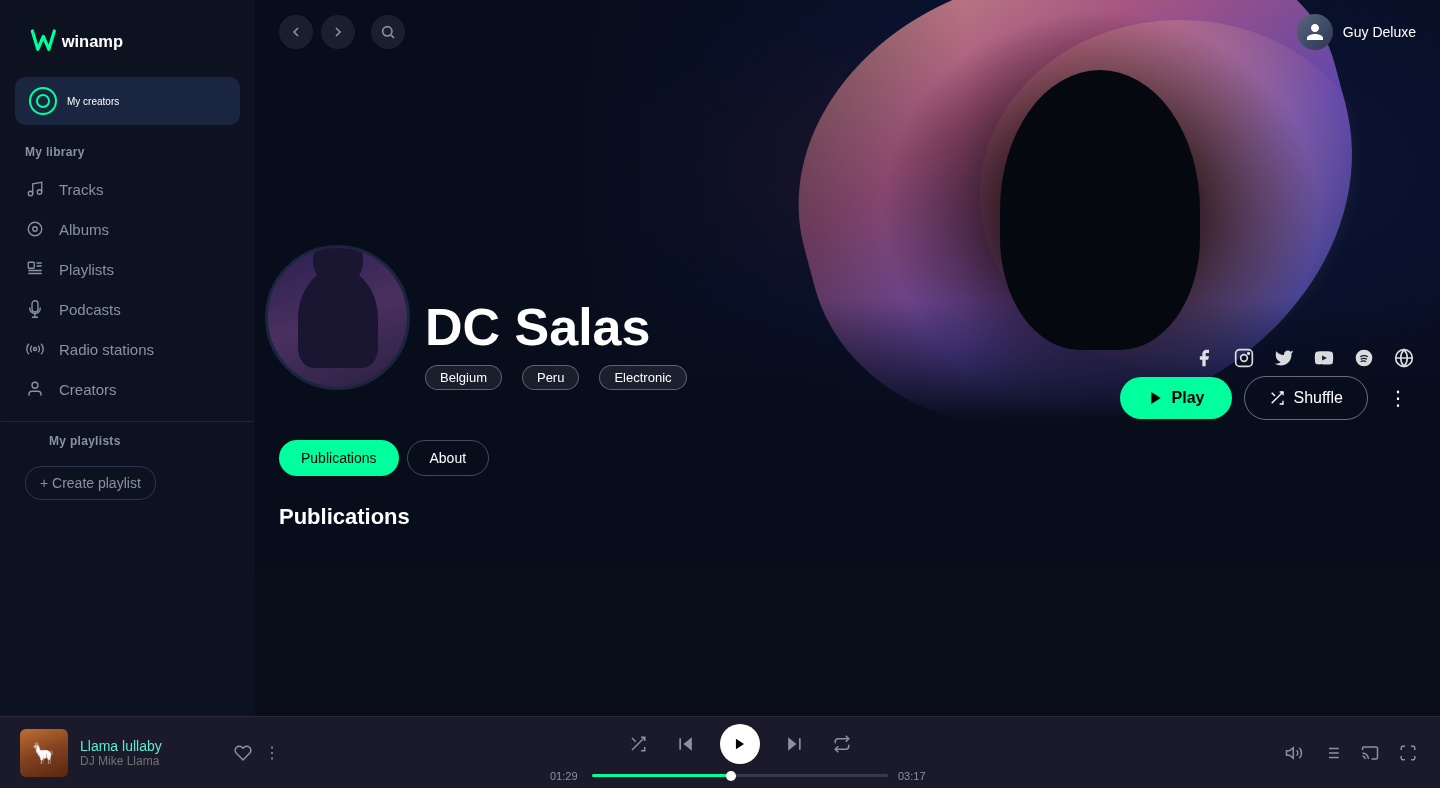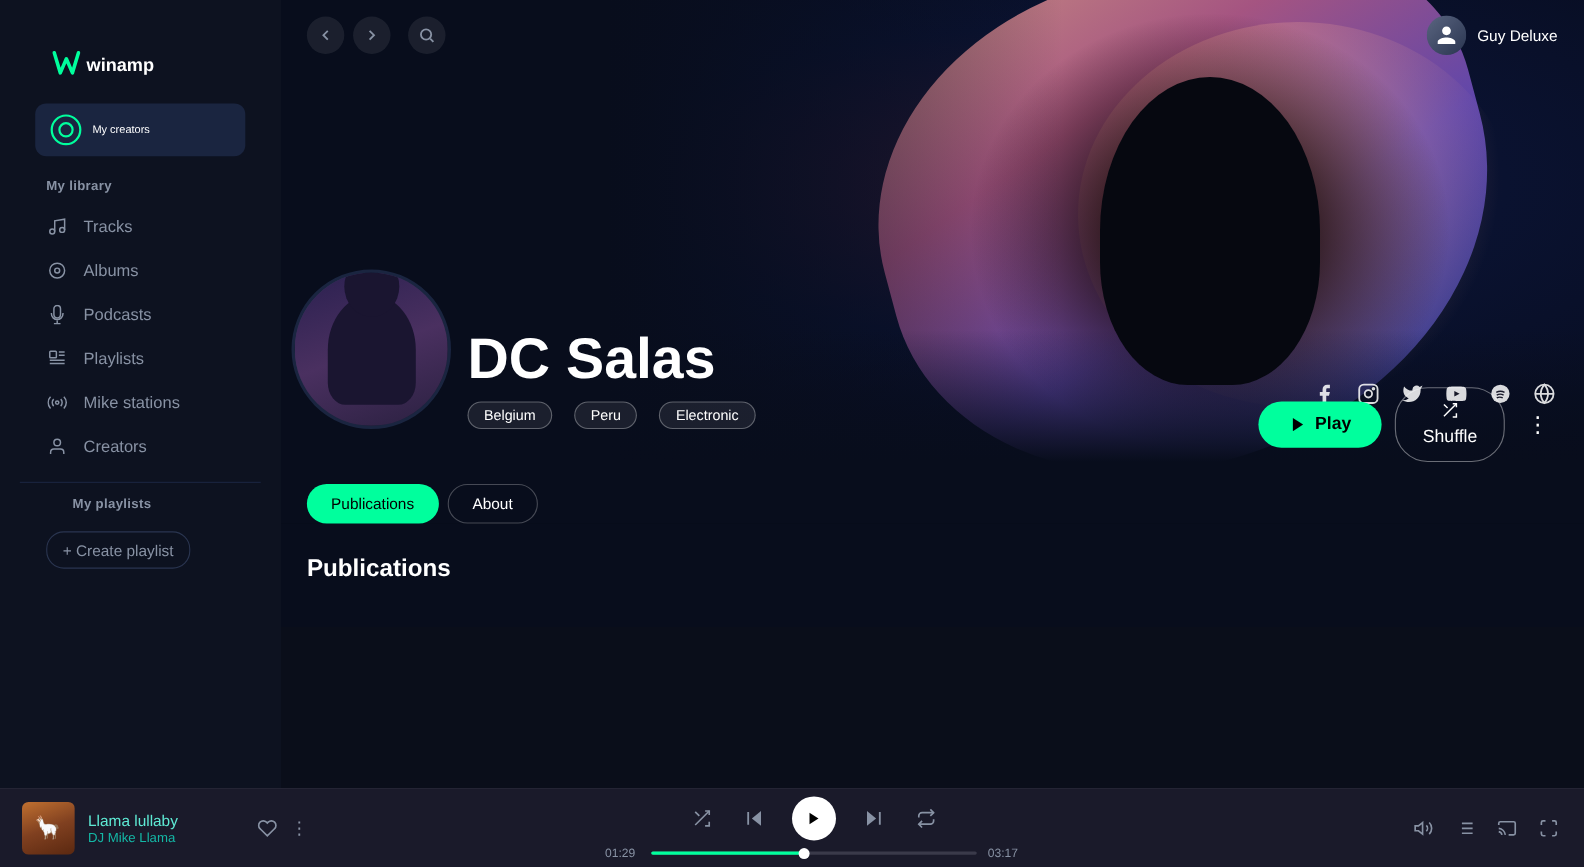--- a/index.html
+++ b/index.html
@@ -15,21 +15,21 @@
     }
 
     
     .sidebar {
       position: fixed;
       left: 0; top: 0; bottom: 0;
       width: 255px;
       background: #0d1220;
       display: flex;
       flex-direction: column;
-      padding: 18px;
+      padding: 1px;
       z-index: 100;
     }
     .sidebar-logo {
       padding: 22px 24px 18px;
       display: flex;
       align-items: center;
     }
     .logo-svg {
       width: 110px;
       height: 36px;
@@ -346,21 +346,20 @@
       align-items: center;
       gap: 8px;
       padding: 12px 24px;
       background: transparent;
       border: 1.5px solid rgba(255,255,255,0.4);
       border-radius: 30px;
       color: #fff;
       font-size: 16px;
       font-weight: 500;
       cursor: pointer;
-      flex-direction: column;
     }
     .more-btn {
       width: 36px; height: 36px;
       display: flex; align-items: center; justify-content: center;
       color: #fff;
       cursor: pointer;
       font-size: 20px;
     }
 
     
@@ -473,21 +472,21 @@
       font-size: 20px;
     }
     .track-text { flex: 1; }
     .track-title {
       font-size: 14px;
       font-weight: 500;
       color: #5eead4;
     }
     .track-artist {
       font-size: 12px;
-      color: #14b8a6;
+      color: #737373;
     }
     .player-track-actions {
       display: flex;
       align-items: center;
       gap: 12px;
     }
     .player-like-btn {
       color: #8892a4;
       cursor: pointer;
       display: flex; align-items: center; justify-content: center;
@@ -608,46 +607,46 @@
         <circle cx="12" cy="12" r="9"></circle>
           <circle cx="12" cy="12" r="3"></circle>
       </svg>
     </div>
     <span>Albums</span>
   </div>
 
   <div class="sidebar-nav-item">
     <div class="nav-icon">
       <svg viewBox="0 0 24 24" fill="none" stroke="currentColor" stroke-width="1.8">
+        <rect x="3" y="3" width="8" height="8" rx="1"></rect>
+          <path d="M14 4h7M14 8h7M3 14h18M3 18h18"></path>
+      </svg>
+    </div>
+    <span>Playlists</span>
+  </div>
+
+  <div class="sidebar-nav-item">
+    <div class="nav-icon">
+      <svg viewBox="0 0 24 24" fill="none" stroke="currentColor" stroke-width="1.8">
         <path d="M12 1a4 4 0 0 1 4 4v7a4 4 0 0 1-8 0V5a4 4 0 0 1 4-4z"></path>
           <path d="M19 10v1a7 7 0 0 1-14 0v-1M12 19v4M8 23h8"></path>
       </svg>
     </div>
     <span>Podcasts</span>
-  </div>
-
-  <div class="sidebar-nav-item">
-    <div class="nav-icon">
-      <svg viewBox="0 0 24 24" fill="none" stroke="currentColor" stroke-width="1.8">
-        <rect x="3" y="3" width="8" height="8" rx="1"></rect>
-          <path d="M14 4h7M14 8h7M3 14h18M3 18h18"></path>
-      </svg>
-    </div>
-    <span>Playlists</span>
   </div>
 
   <div class="sidebar-nav-item">
     <div class="nav-icon">
       <svg viewBox="0 0 24 24" fill="none" stroke="currentColor" stroke-width="1.8">
         <circle cx="12" cy="12" r="2"></circle>
           <path d="M16.24 7.76a6 6 0 0 1 0 8.49M7.76 7.76a6 6 0 0 0 0 8.49"></path>
           <path d="M20.07 4.93a10 10 0 0 1 0 14.14M3.93 4.93a10 10 0 0 0 0 14.14"></path>
       </svg>
     </div>
-    <span>Mike stations</span>
+    <span>Radio stations</span>
   </div>
 
   <div class="sidebar-nav-item">
     <div class="nav-icon">
       <svg viewBox="0 0 24 24" fill="none" stroke="currentColor" stroke-width="1.8">
         <path d="M20 21v-2a4 4 0 0 0-4-4H8a4 4 0 0 0-4 4v2"></path>
           <circle cx="12" cy="7" r="4"></circle>
       </svg>
     </div>
     <span>Creators</span>

